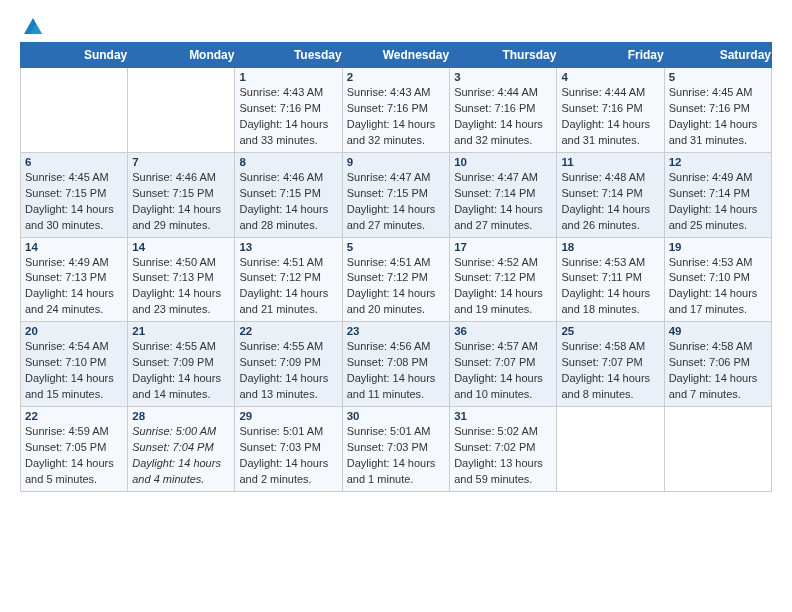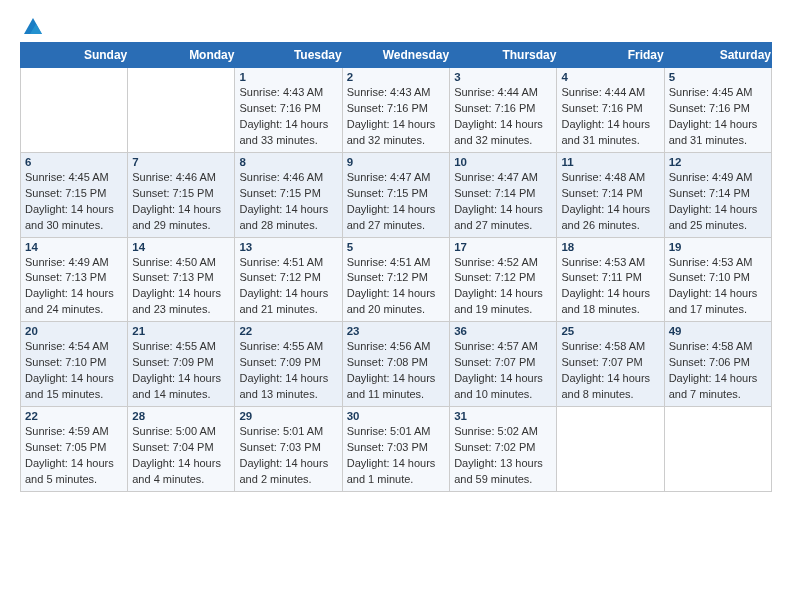--- a/index.html
+++ b/index.html
@@ -294,21 +294,21 @@
       </tr>
       <tr>
         <td>
           <div class="day-num">22</div>
           <div class="day-detail" style="white-space: pre-line;">Sunrise: 4:59 AM
 Sunset: 7:05 PM
 Daylight: 14 hours and 5 minutes.</div>
         </td>
         <td>
           <div class="day-num">28</div>
-          <div class="day-detail" style="white-space: pre-line;">Sunrise: 5:00 AM
+          <div class="day-detail" style="white-space: pre-line; font-style: italic;">Sunrise: 5:00 AM
 Sunset: 7:04 PM
 Daylight: 14 hours and 4 minutes.</div>
         </td>
         <td>
           <div class="day-num">29</div>
           <div class="day-detail" style="white-space: pre-line;">Sunrise: 5:01 AM
 Sunset: 7:03 PM
 Daylight: 14 hours and 2 minutes.</div>
         </td>
         <td>

